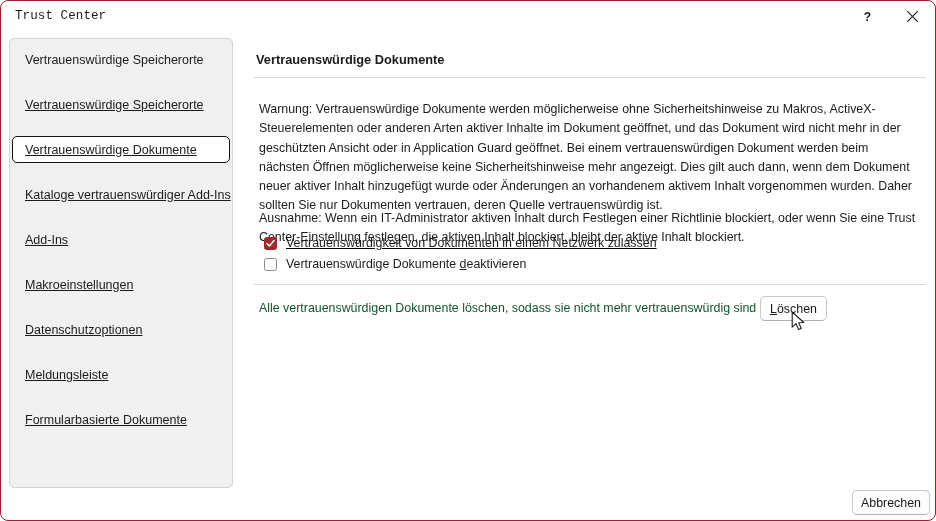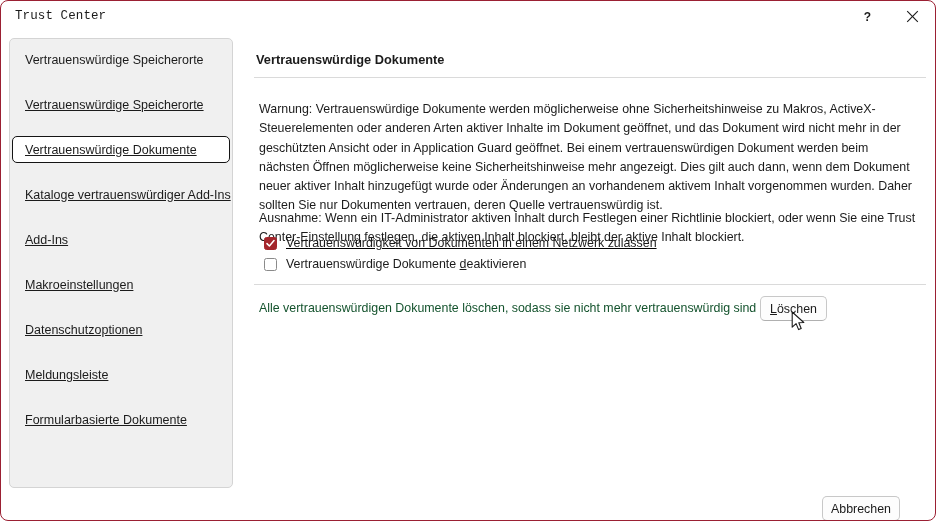--- a/index.html
+++ b/index.html
@@ -238,25 +238,24 @@
     top: 0px;
     width: 76px;
     height: 25px;
     border: 1.8px solid #141414;
     border-radius: 5px;
     background: #ffffff;
     margin-top: 46px;
   }
   #cancel-button {
     position: absolute;
-    left: 821px;
+    left: 851px;
     top: 0px;
     width: 78px;
     height: 25px;
-    margin-top: 6px;
   }
 
   
   #mouse-cursor {
     position: absolute;
     left: 790px;
     top: 310px;
     width: 16px;
     height: 22px;
     pointer-events: none;

